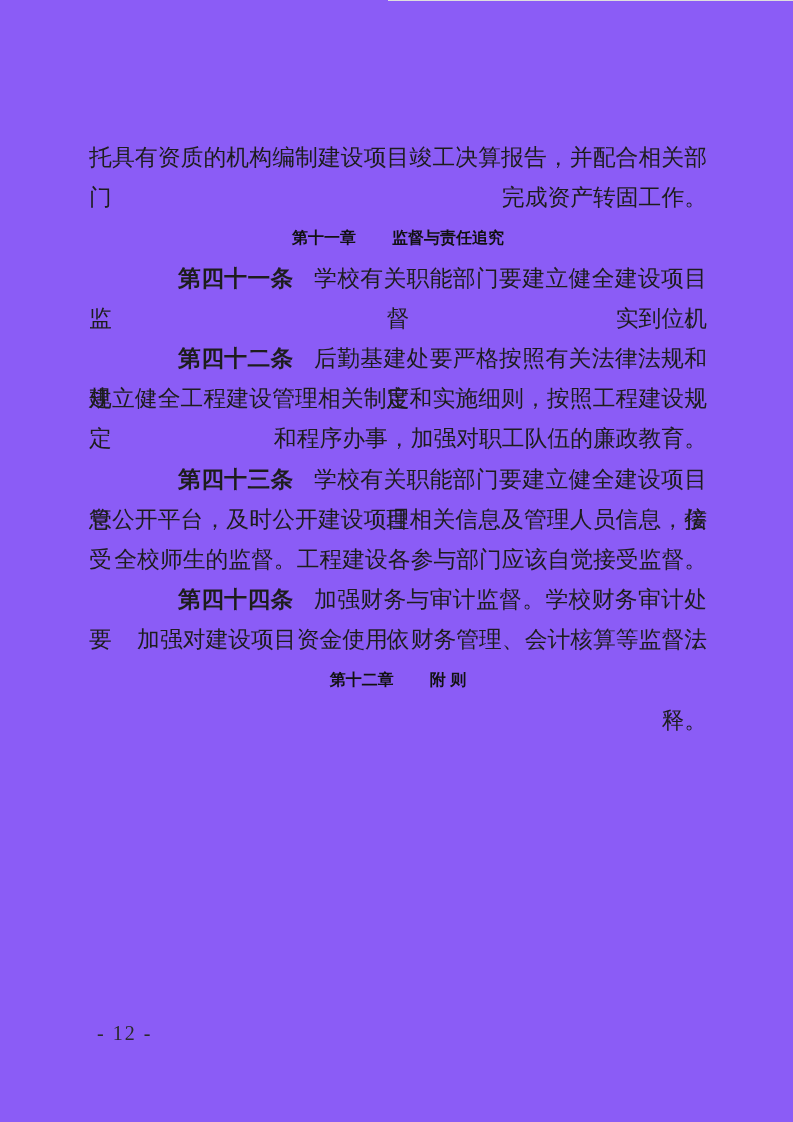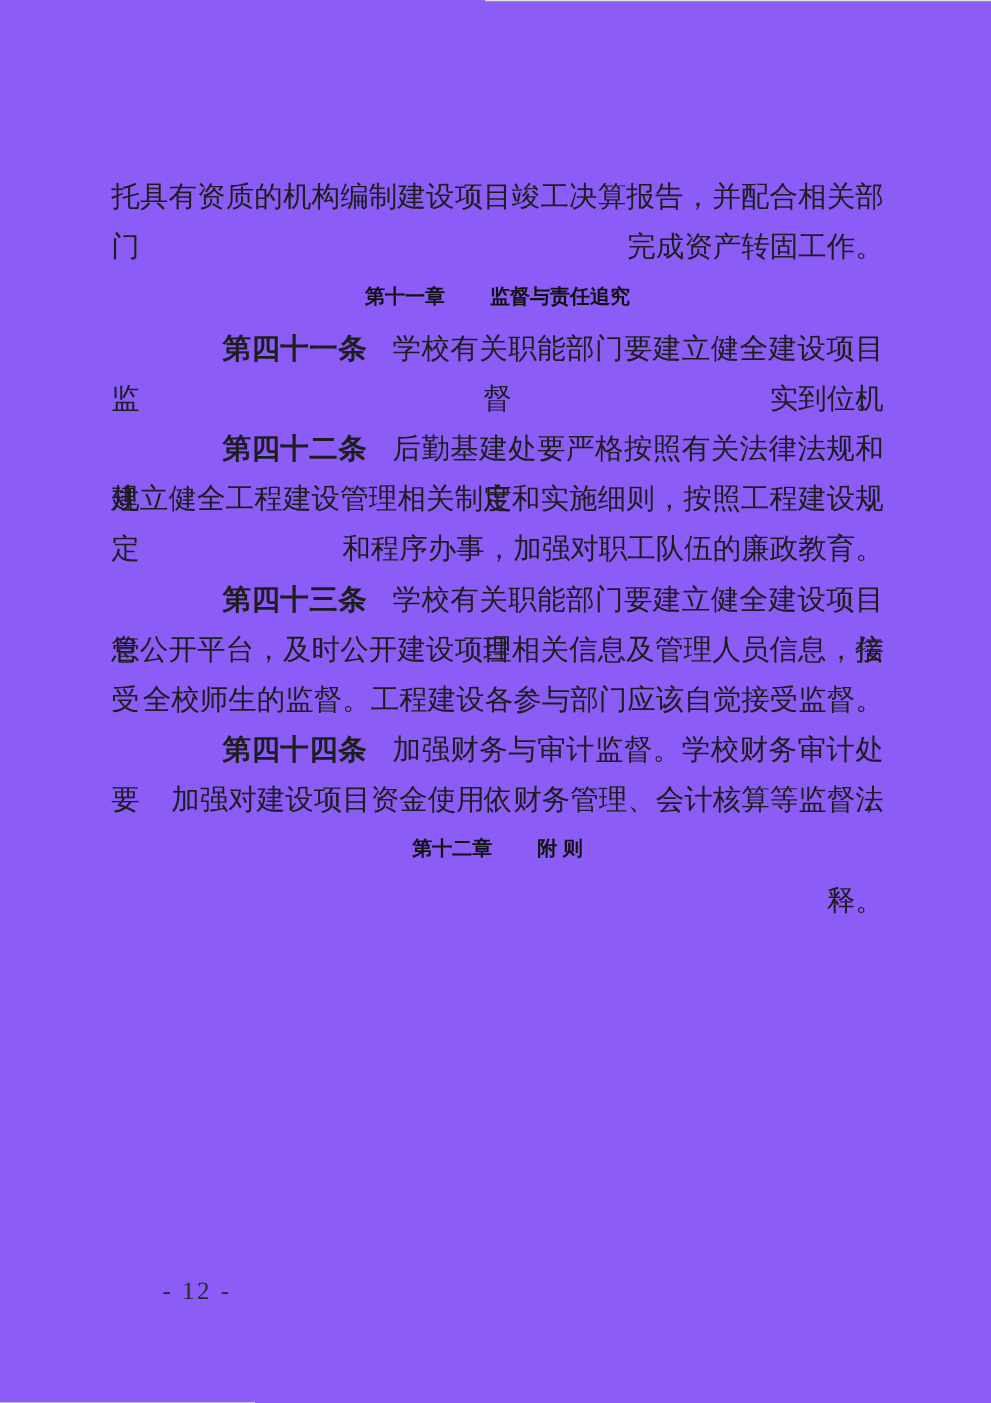--- a/index.html
+++ b/index.html
@@ -64,21 +64,20 @@
     width: 36px;
   }
   .footer-page-number {
     position: absolute;
     left: 97px;
     top: 1021px;
     font-size: 20px;
     line-height: 24px;
     letter-spacing: 2px;
     color: #2a2a2a;
-    margin-left: 33px;
   }
 </style>
 </head>
 <body>
 
 <div class="page">
 
   <div class="scan-artifact-line"></div>
 
   <div class="content">

